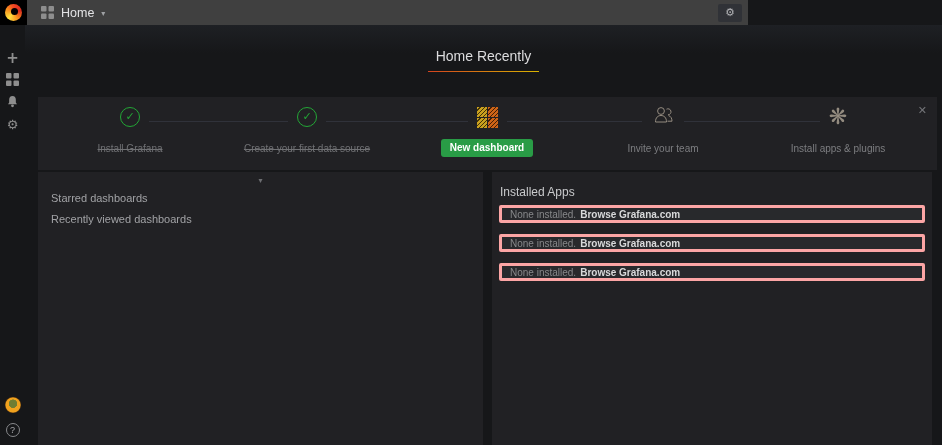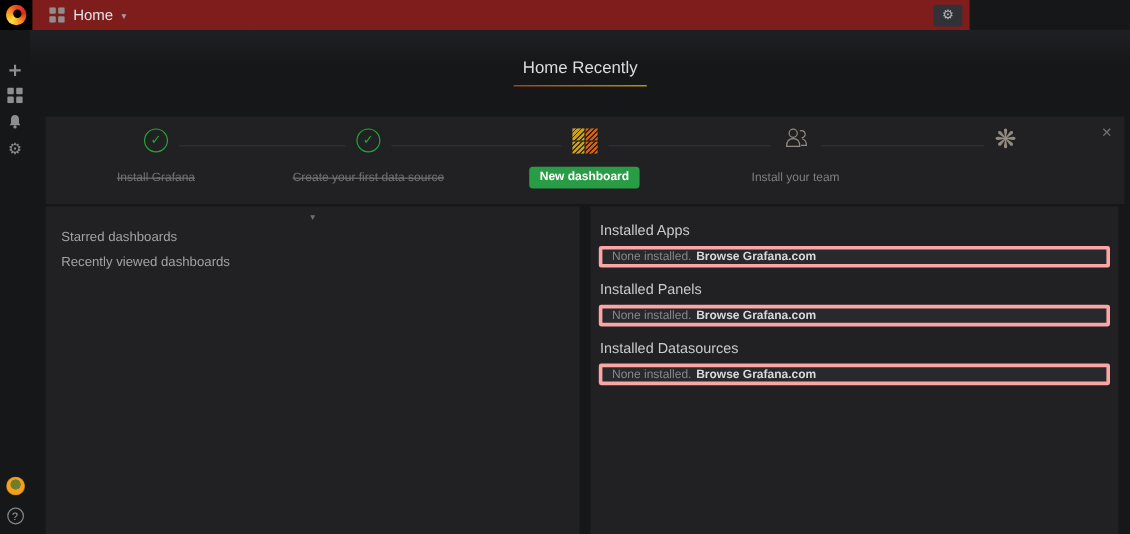--- a/index.html
+++ b/index.html
@@ -1,21 +1,21 @@
 <!DOCTYPE html>
 <html><head>
 <meta charset="utf-8">
 <style>
   * { margin:0; padding:0; box-sizing:border-box; }
   html,body { width:942px; height:445px; background:#161719; overflow:hidden;
     font-family:"Liberation Sans", sans-serif; color:#d8d9da; }
 
   
-  .navbar { position:absolute; left:0; top:0; width:808px; height:25px;
-    background:#7f1d1d; display:flex; align-items:center; z-index:30; }
+  .navbar { position:absolute; left:0; top:0; width:748px; height:25px;
+    background:#404040; display:flex; align-items:center; z-index:30; }
   .nav-fade { position:absolute; left:0; top:25px; width:942px; height:28px;
     background:linear-gradient(#1e2024, rgba(22,23,25,0)); pointer-events:none; }
   .logo-box { width:27px; height:25px; background:#000; display:flex;
     align-items:center; justify-content:center; cursor:pointer; }
   .logo-swirl { width:17px; height:17px; border-radius:50%;
     background:conic-gradient(from 220deg, #ffdf3e, #f8941e, #ef4223, #d92b1f, #f8941e, #ffdf3e);
     position:relative; }
   .logo-swirl::after { content:""; position:absolute; left:6px; top:4px; width:7px;
     height:7px; border-radius:50%; background:#000; }
   .nav-left { display:flex; align-items:center; gap:7px; margin-left:14px; cursor:pointer; }
@@ -209,53 +209,52 @@
           <g fill="none" stroke="#a89e90" stroke-width="1">
             <circle cx="10" cy="6" r="3.4"></circle>
             <path d="M4.5 17 C4.5 12.5 7 10.5 10 10.5 C13 10.5 15.5 12.5 15.5 17 Z"></path>
             <path d="M15.5 4.2 a3 3 0 1 1 1.5 5.6"></path>
             <path d="M17.5 10.6 C19.8 11.2 21 13.3 21 16.2 L16.5 16.2"></path>
           </g>
         </svg>
       </span>
     </span>
       </div>
-    <div class="step-label">Install your team</div>
+    <div class="step-label">Invite your team</div>
   </div>
 
   <div class="step" style="left:800px;">
     <div class="step-icon-wrap">
         <span class="step-icon-mask">
       <span class="burst-icon">❋</span>
     </span>
       </div>
+    <div class="step-label">Install apps &amp; plugins</div>
   </div>
 
   <span class="steps-close">✕</span>
 </div>
 
 <div class="panel dash-panel">
   <span class="panel-caret">▾</span>
   <div class="dash-list">
     <div class="dash-list-item">Starred dashboards</div>
     <div class="dash-list-item">Recently viewed dashboards</div>
   </div>
 </div>
 
 <div class="panel plugin-panel">
   <div class="plugin-heading">Installed Apps</div>
   <div class="plugin-row">
     <span class="plugin-none">None installed.</span>
     <span class="plugin-link">Browse Grafana.com</span>
   </div>
 
-  <div class="plugin-heading">Installed Panels</div>
   <div class="plugin-row">
     <span class="plugin-none">None installed.</span>
     <span class="plugin-link">Browse Grafana.com</span>
   </div>
 
-  <div class="plugin-heading">Installed Datasources</div>
   <div class="plugin-row">
     <span class="plugin-none">None installed.</span>
     <span class="plugin-link">Browse Grafana.com</span>
   </div>
 </div>
 
 </body></html>

